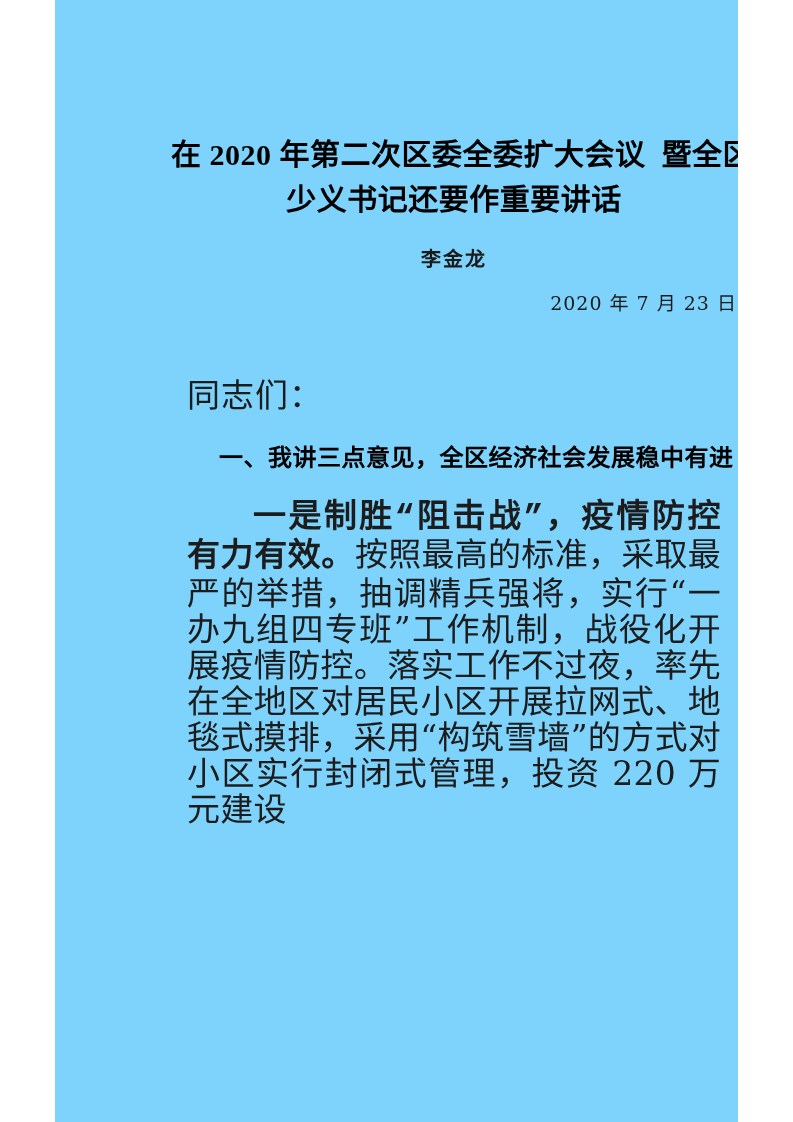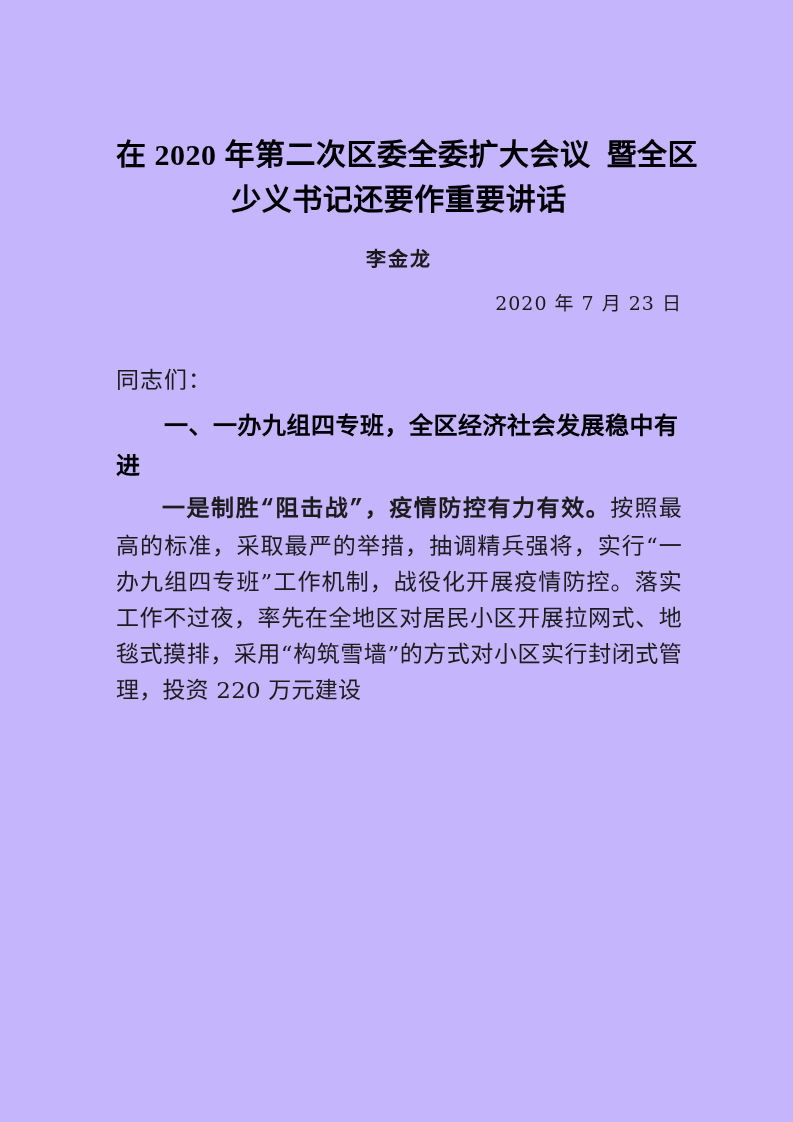--- a/index.html
+++ b/index.html
@@ -4,23 +4,23 @@
 <title>讲话文档</title>
 <style>
   html, body {
     margin: 0;
     padding: 0;
     background: #ffffff;
   }
 
   .page {
     position: relative;
-    width: 793px;
+    width: 683px;
     height: 1122px;
-    background: #c4b5fd;
+    background: #7dd3fc;
     margin: 0 auto;
     overflow: hidden;
     font-family: "Liberation Serif", "DejaVu Serif", serif;
     color: #000000;
     -webkit-font-smoothing: antialiased;
   }
 
   
   .content {
     position: absolute;
@@ -72,23 +72,23 @@
     color: #1a1a1a;
     white-space: pre;
   }
 
   
   .body-block {
     padding-top: 44px;
   }
 
   p.para {
-    margin: 0;
+    margin: 16px;
     font-family: "DejaVu Serif", "Liberation Serif", serif;
-    font-size: 23px;
+    font-size: 33px;
     line-height: 36px;
     color: #1c1c1c;
     text-align: justify;
     text-justify: inter-character;
     letter-spacing: 0.2px;
     word-break: break-all;
   }
 
   p.salutation {
     text-indent: 0;
@@ -134,20 +134,20 @@
 
     <p class="byline">李金龙</p>
 
     <p class="docdate">2020 年 7 月 23 日</p>
 
     <div class="body-block">
 
       <p class="para salutation">同志们：</p>
 
 
-      <h2 class="section-heading">一、一办九组四专班，全区经济社会发展稳中有进</h2>
+      <h2 class="section-heading">一、我讲三点意见，全区经济社会发展稳中有进</h2>
 
 
       <p class="para indent"><span class="lead-bold">一是制胜“阻击战”，疫情防控有力有效。</span><span>按照最高的标准，采取最严的举措，抽调精兵强将，实行“一办九组四专班”工作机制，战役化开展疫情防控。落实工作不过夜，率先在全地区对居民小区开展拉网式、地毯式摸排，采用“构筑雪墙”的方式对小区实行封闭式管理，投资 220 万元建设</span></p>
 
     </div>
   </div>
 </div>
 
 </body></html>

